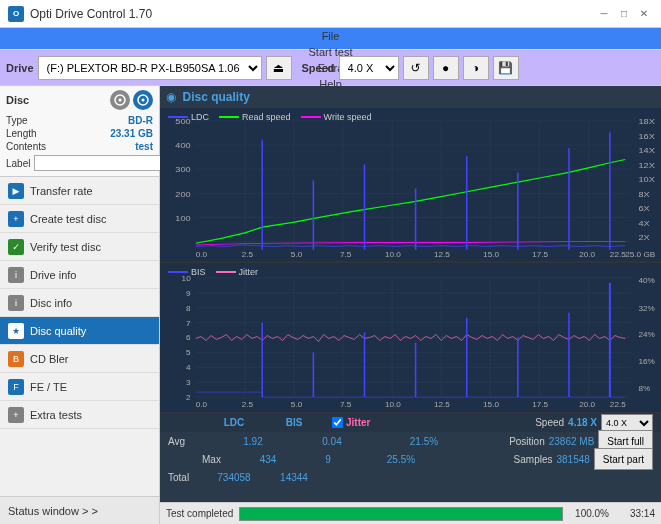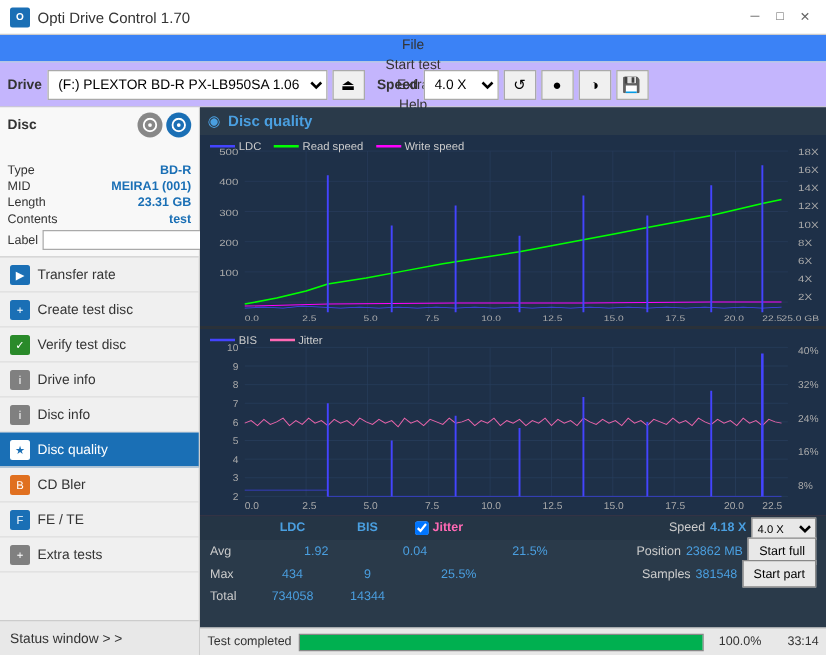--- a/index.html
+++ b/index.html
@@ -26,21 +26,21 @@
     .speed-select { height: 24px; font-size: 11px; border: 1px solid #aaa; background: white; padding: 0 4px; width: 60px; }
 
     
     .main { display: flex; height: calc(524px - 28px - 22px - 36px); }
 
     
     .sidebar { width: 160px; background: #f0f0f0; border-right: 1px solid #ccc; display: flex; flex-direction: column; }
     
     
     .disc-panel { padding: 4px 6px; border-bottom: 1px solid #ccc; background: #f8f8f8; }
-    .disc-panel-header { display: flex; align-items: center; justify-content: space-between; margin-bottom: 21px; }
+    .disc-panel-header { display: flex; align-items: center; justify-content: space-between; margin-bottom: 5px; }
     .disc-label { font-size: 11px; font-weight: bold; color: #333; }
     .disc-icon { width: 20px; height: 20px; background: #1a6fb5; border-radius: 50%; display: flex; align-items: center; justify-content: center; }
     .disc-row { display: flex; justify-content: space-between; margin-bottom: 2px; }
     .disc-key { font-size: 10px; color: #333; }
     .disc-val { font-size: 10px; color: #1a6fb5; font-weight: bold; }
     .disc-val.data { color: #1a6fb5; }
     .label-row { display: flex; align-items: center; gap: 4px; margin-top: 2px; }
     .label-input { height: 16px; border: 1px solid #aaa; background: white; font-size: 10px; flex: 1; padding: 0 2px; }
     .label-btn { width: 18px; height: 18px; border: 1px solid #aaa; background: #f0f0f0; cursor: pointer; display: flex; align-items: center; justify-content: center; font-size: 10px; }
 
@@ -157,24 +157,20 @@
                 <circle cx="6" cy="6" r="1.5" fill="white"></circle>
               </svg>
             </div>
         </div>
       </div>
       <div class="disc-row">
         <span class="disc-key">Type</span>
         <span class="disc-val">BD-R</span>
       </div>
       <div class="disc-row">
-        <span class="disc-key">MID</span>
-        <span class="disc-val">MEIRA1 (001)</span>
-      </div>
-      <div class="disc-row">
         <span class="disc-key">Length</span>
         <span class="disc-val">23.31 GB</span>
       </div>
       <div class="disc-row">
         <span class="disc-key">Contents</span>
         <span class="disc-val data">test</span>
       </div>
       <div class="label-row">
         <span class="disc-key">Label</span>
         <input class="label-input" type="text" style="">
@@ -416,21 +412,21 @@
         <span style="width:60px;text-align:center;color:#4a9fe0;font-size:10px;">0.04</span>
         <span style="width:70px;text-align:center;color:#4a9fe0;font-size:10px;margin-left:8px;">21.5%</span>
         <div style="margin-left:auto;display:flex;align-items:center;gap:4px;">
           <span style="color:#ccc;font-size:10px;">Position</span>
           <span style="color:#4a9fe0;font-size:10px;">23862 MB</span>
           <button class="btn-start">Start full</button>
         </div>
       </div>
 
       <div style="display:flex;align-items:center;padding:1px 8px;height:18px;">
-        <span style="width:36px;color:#ccc;font-size:10px;">Max</span>
+        <span style="width:36px;color:#ccc;font-size:10px;margin-left:34px;">Max</span>
         <span style="width:60px;text-align:center;color:#4a9fe0;font-size:10px;">434</span>
         <span style="width:60px;text-align:center;color:#4a9fe0;font-size:10px;">9</span>
         <span style="width:70px;text-align:center;color:#4a9fe0;font-size:10px;margin-left:8px;">25.5%</span>
         <div style="margin-left:auto;display:flex;align-items:center;gap:4px;">
           <span style="color:#ccc;font-size:10px;">Samples</span>
           <span style="color:#4a9fe0;font-size:10px;">381548</span>
           <button class="btn-start">Start part</button>
         </div>
       </div>
 

